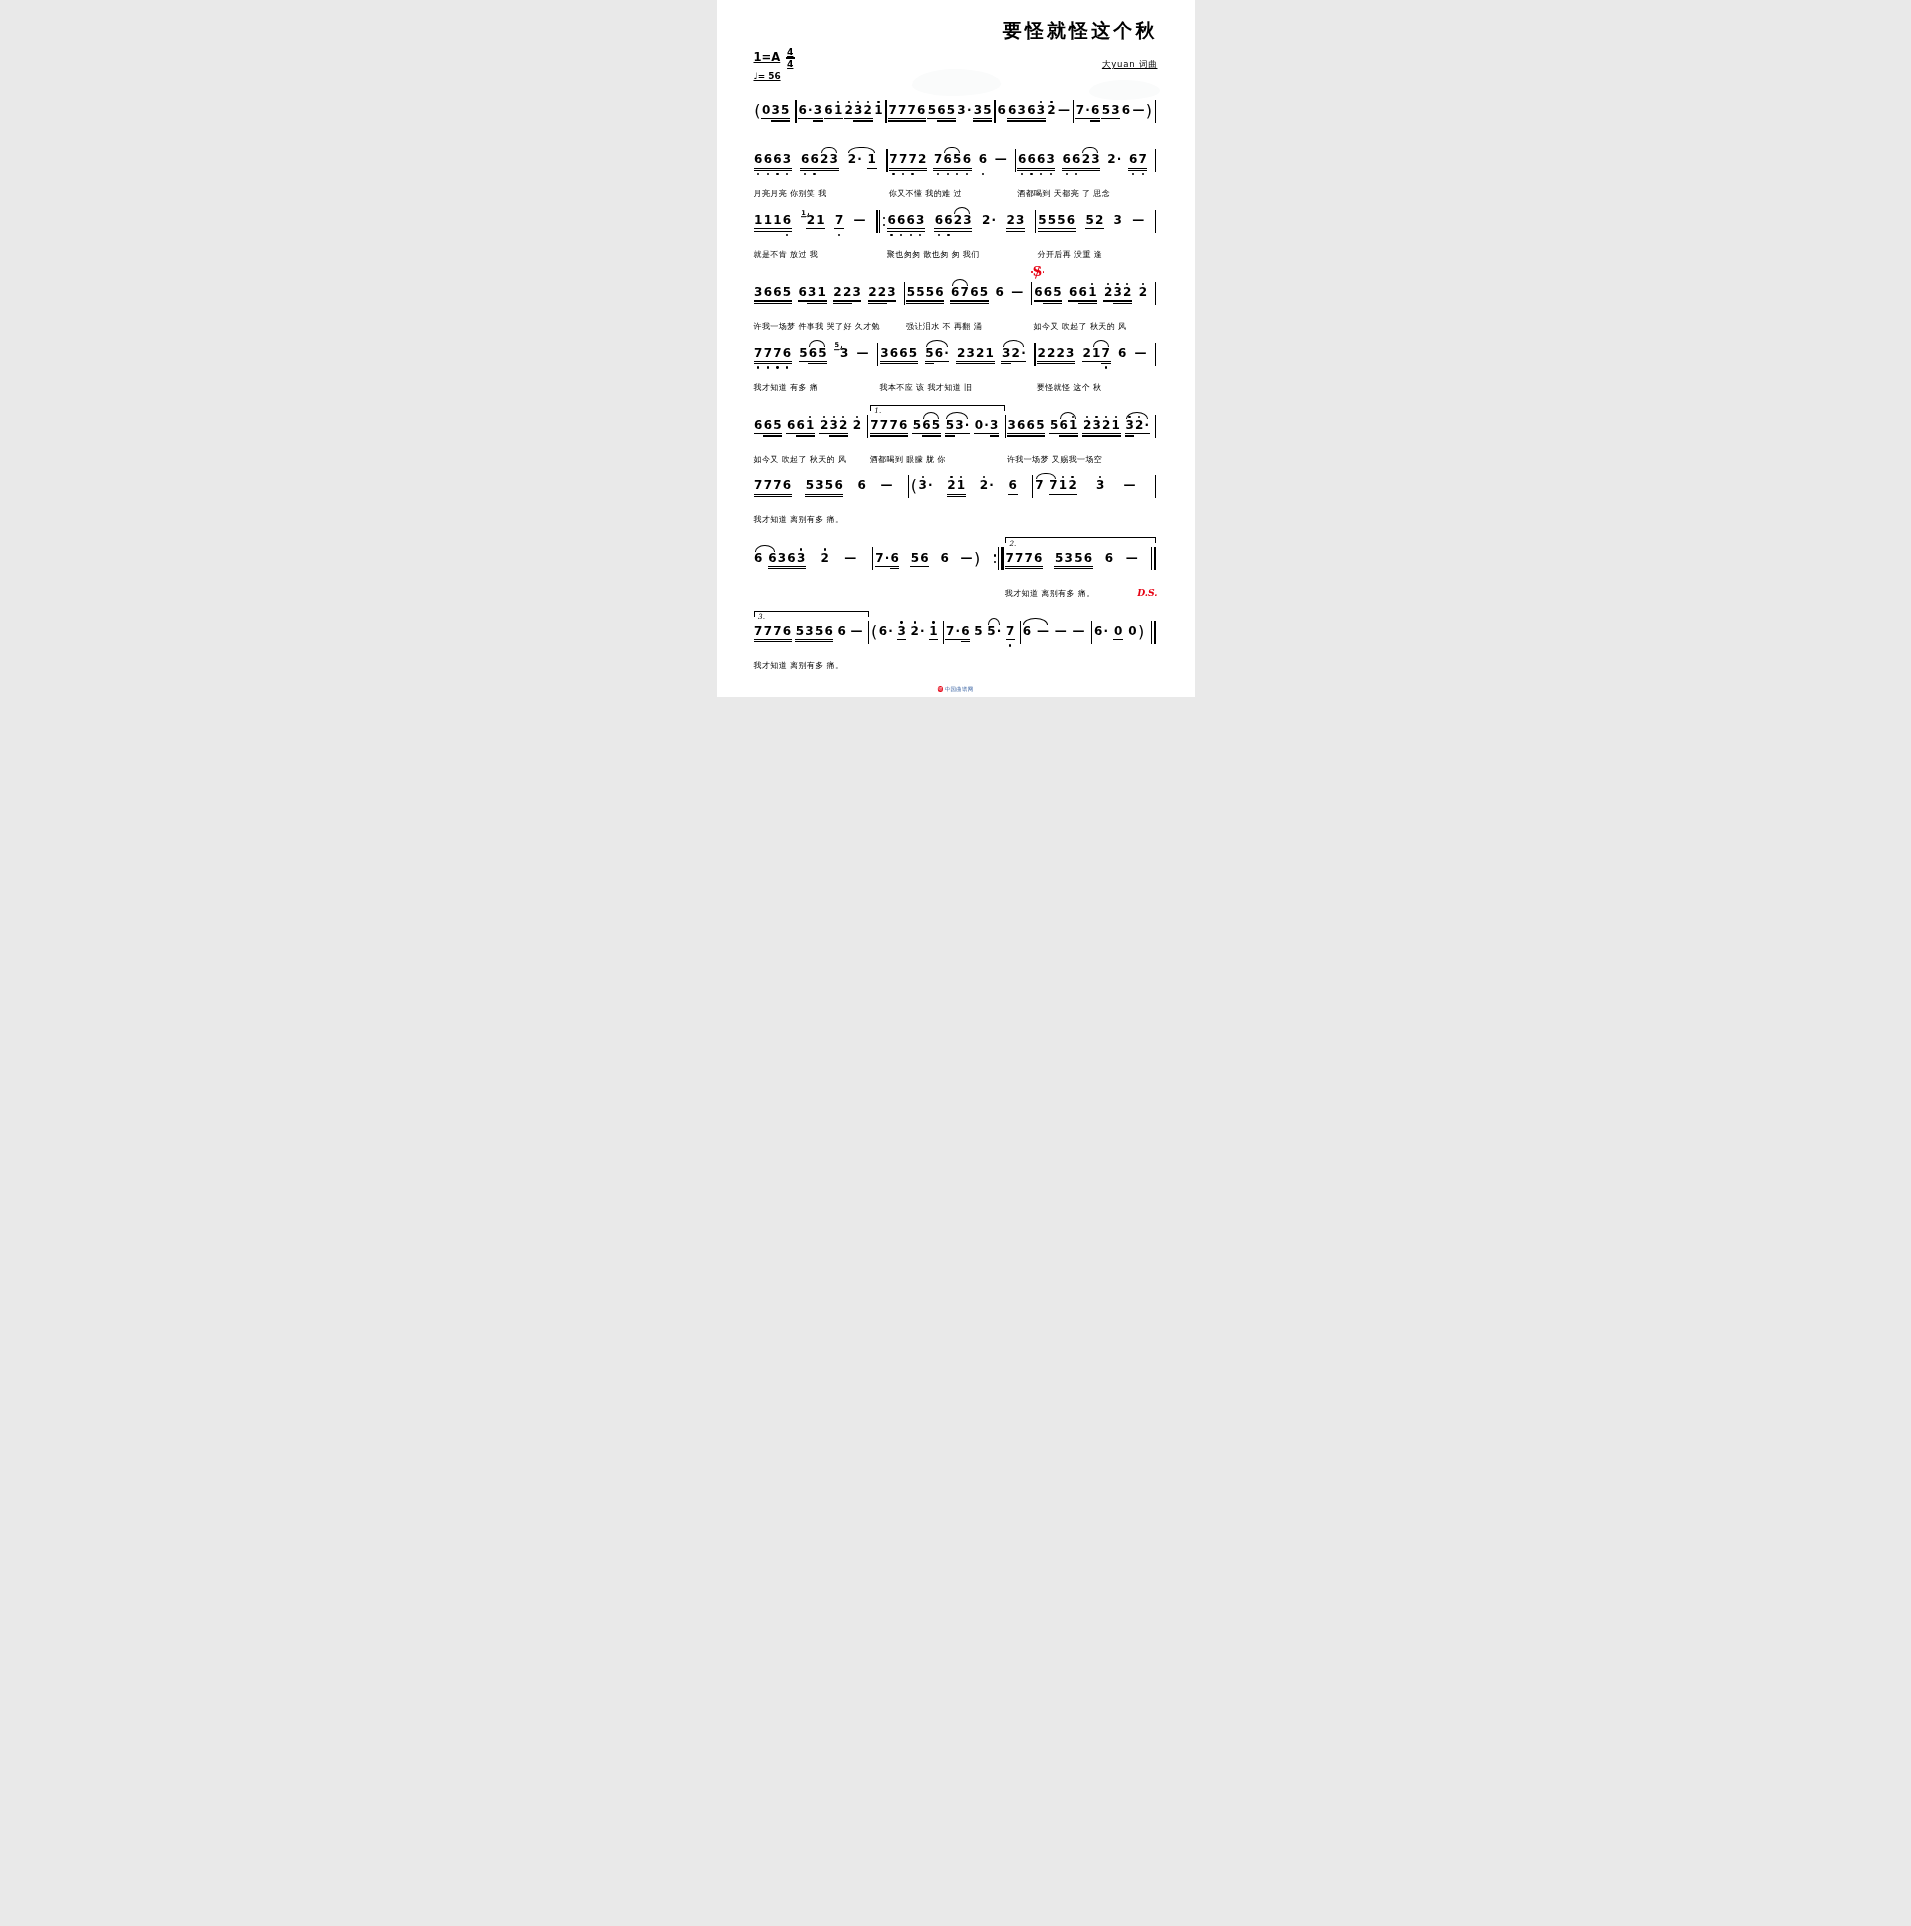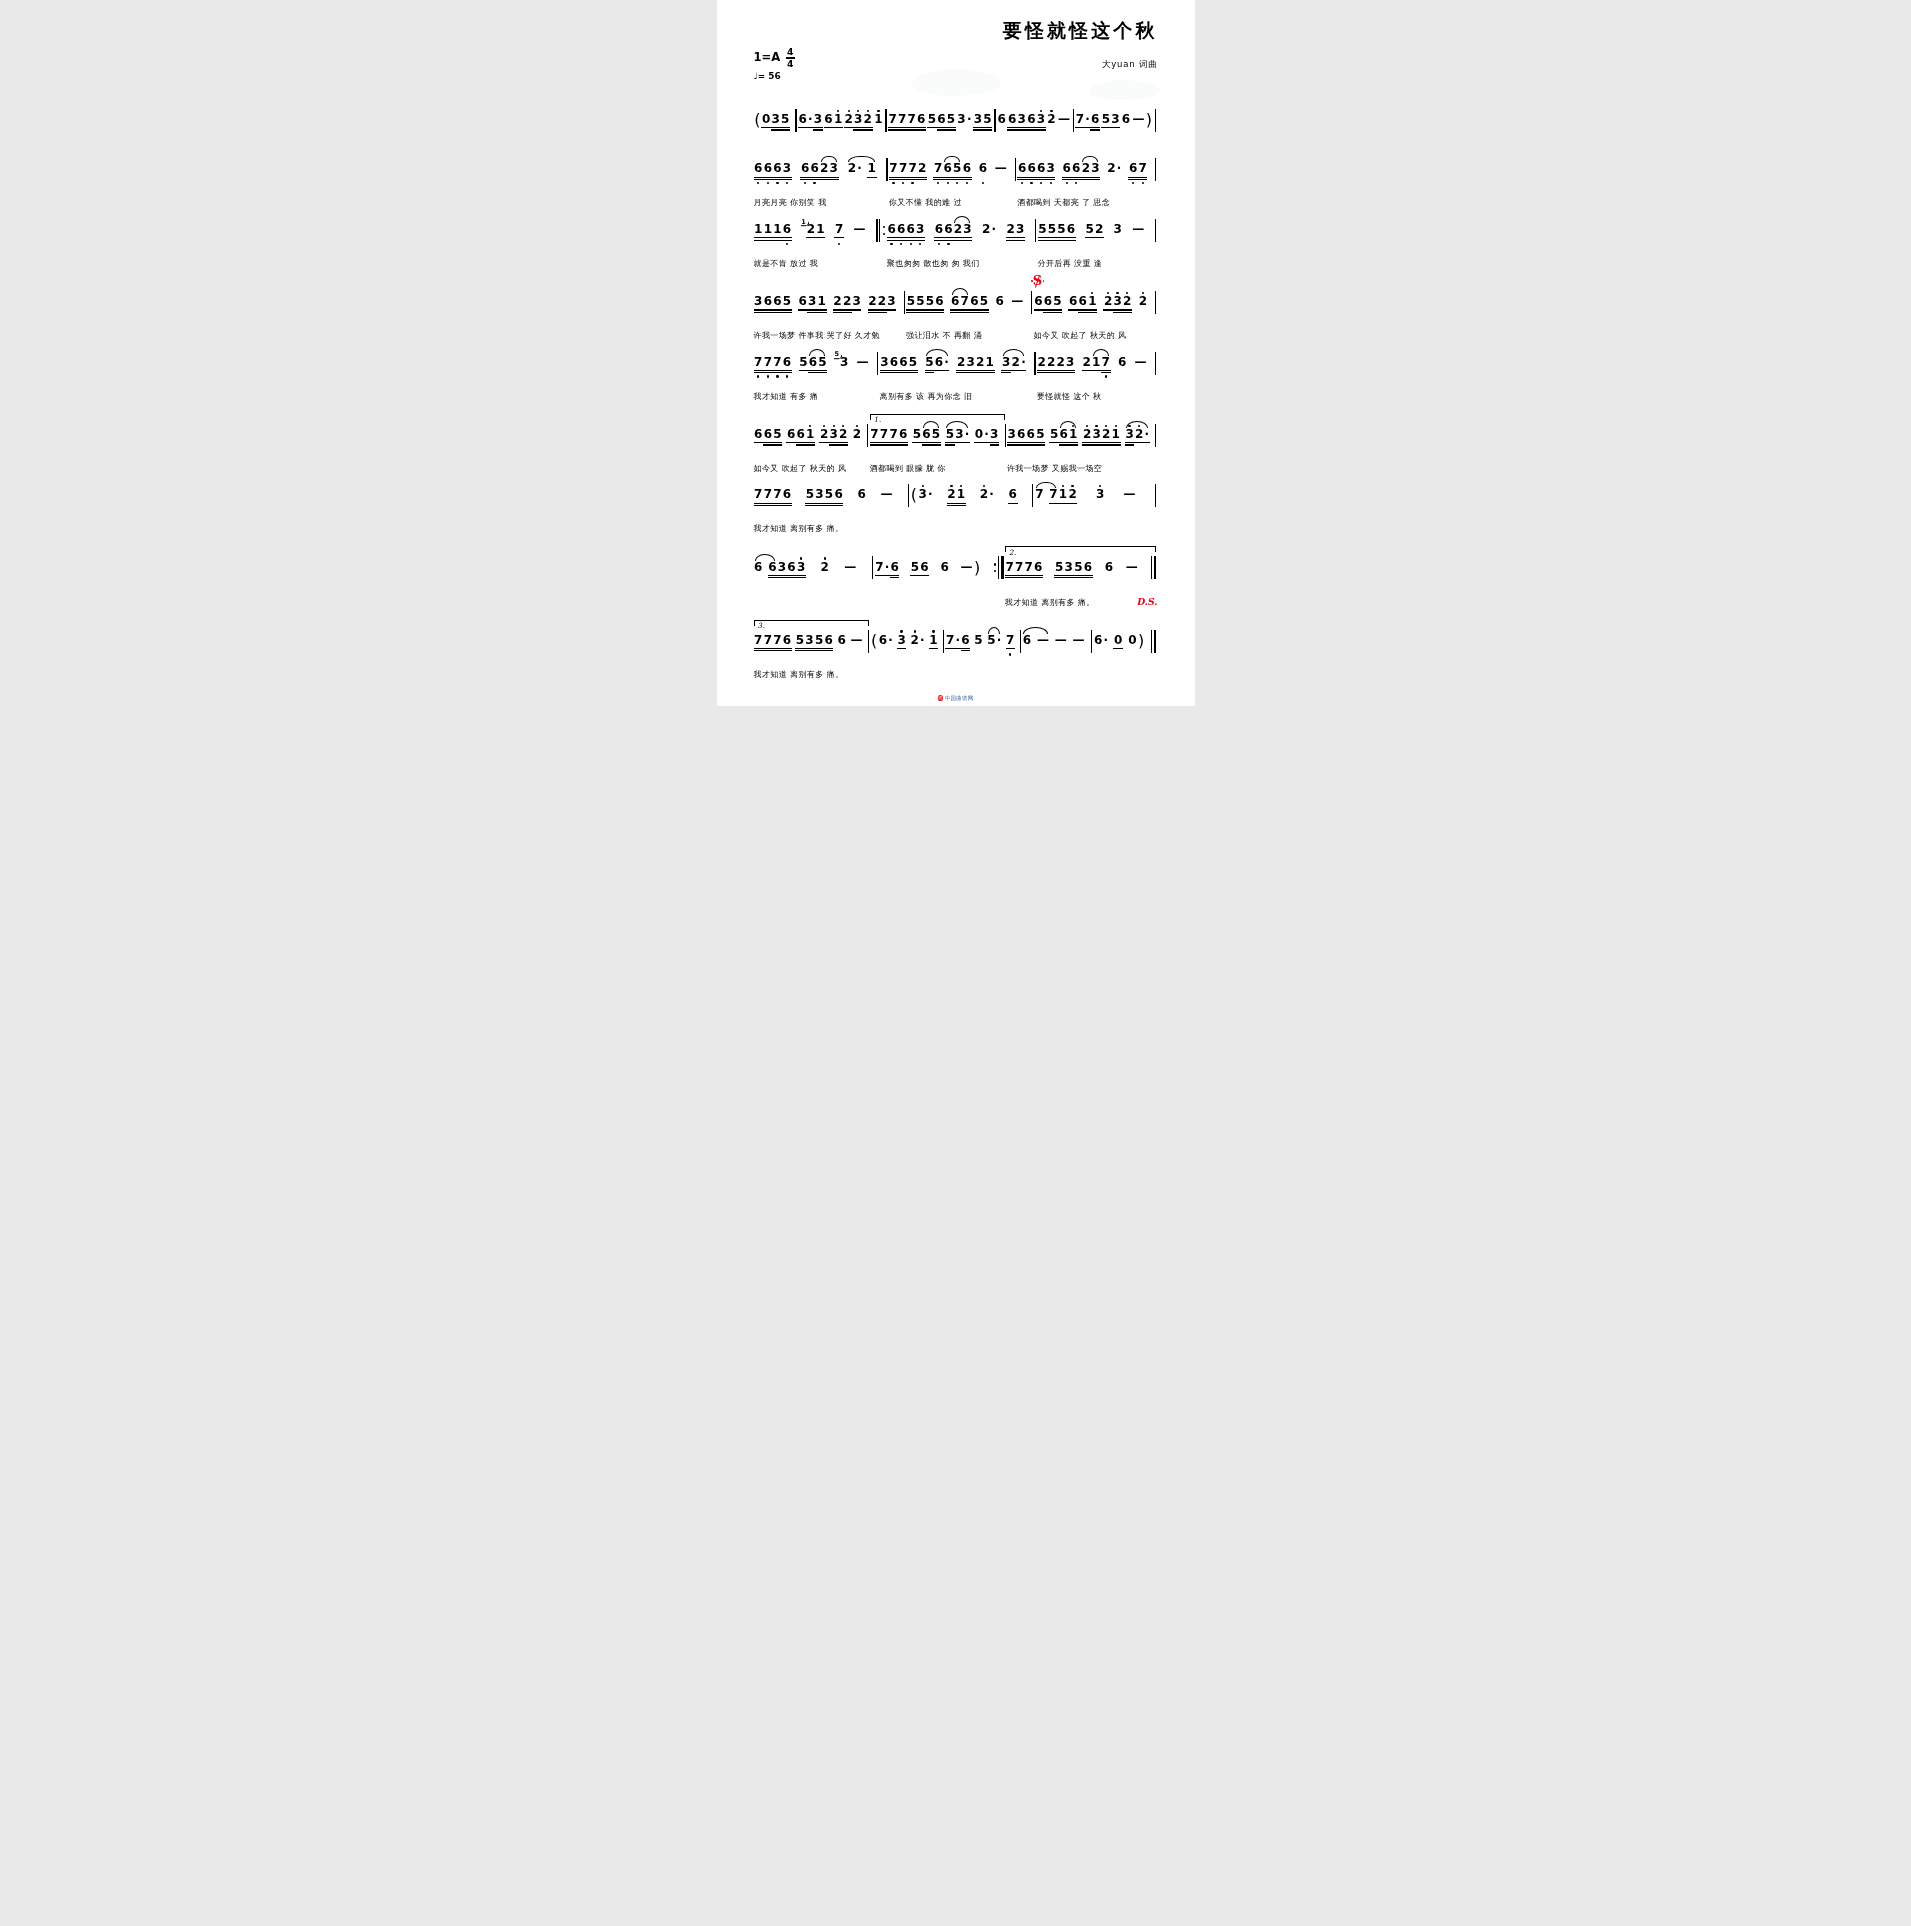--- a/index.html
+++ b/index.html
@@ -5,21 +5,21 @@
   html,body{margin:0;padding:0;background:#e9e9e9;}
   .page{position:relative;width:478px;min-height:676px;margin:0 auto;background:#ffffff;
         font-family:"DejaVu Sans","Liberation Sans",sans-serif;color:#000;overflow:hidden;
         padding:13px 37px 15.4px 37px;box-sizing:border-box;}
   .blob{position:absolute;background:#fafbfb;border-radius:48% 52% 55% 45%/60% 55% 45% 40%;z-index:0;}
   .blob1{left:195px;top:69px;width:89px;height:27px;}
   .blob2{left:372px;top:80px;width:71px;height:20px;}
   .content{position:relative;z-index:1;}
   .title{ text-align:right;font-family:"DejaVu Serif","Liberation Serif",serif;
           font-weight:bold;font-size:19px;letter-spacing:3.1px;margin:4.6px 0 3.9px 0;}
-  .hdr{display:flex;justify-content:space-between;align-items:flex-start;margin-bottom:28px;}
+  .hdr{display:flex;justify-content:space-between;align-items:flex-start;margin-bottom:19px;text-decoration:underline;}
   .keyblk{line-height:1;}
   .keyrow{display:flex;align-items:center;font-weight:bold;font-size:11.6px;}
   .meter{display:inline-flex;flex-direction:column;align-items:center;margin-left:5.4px;font-size:9.2px;font-weight:bold;line-height:1;}
   .meter .bar-mid{width:9.2px;height:1.2px;background:#000;margin:0.8px 0;}
   .tempo{font-weight:bold;font-size:8.9px;margin-top:3.1px;}
   .credit{font-size:8.5px;margin-top:11.6px;letter-spacing:0.8px;}
   .score{display:flex;flex-direction:column;}
   .system{display:flex;flex-direction:column;margin-bottom:10.4px;}
   .system.pt{padding-top:11.6px;}
   .line{display:flex;width:100%;}
@@ -1787,21 +1787,21 @@
                       <i class=""></i>
                     </div>
                     <div class="zone lo"></div>
                   </div>
                 </div>
                 <div class="bar">
                   <div class="b3"></div>
                 </div>
               </div>
               <div class="mlyr">
-                <span class="">离别有多 该 再为你念 旧</span>
+                <span class="">我本不应 该 我才知道 旧</span>
               </div>
             </div>
             <div class="measure">
               <div class="mrow">
                 <div class="grp">
                   <div class="nt">
                     <div class="zone hi"></div>
                     <div class="dg">2</div>
                     <div class="ul">
                       <i class=""></i>

